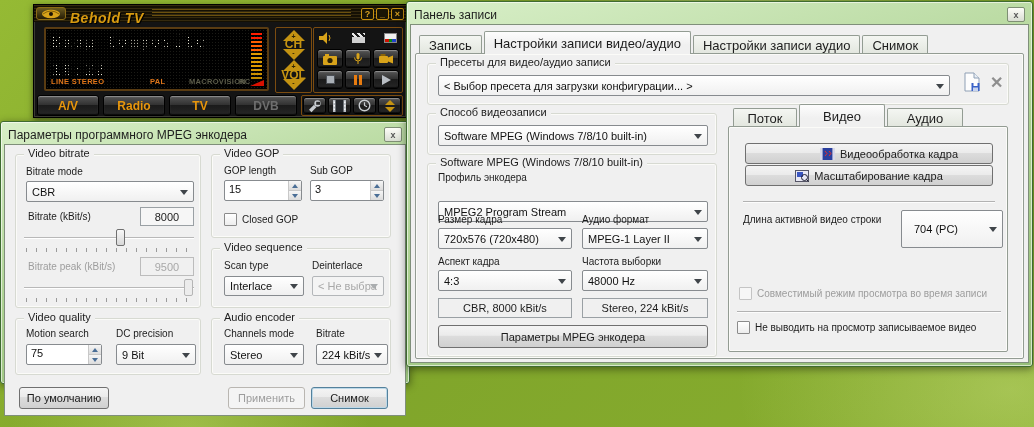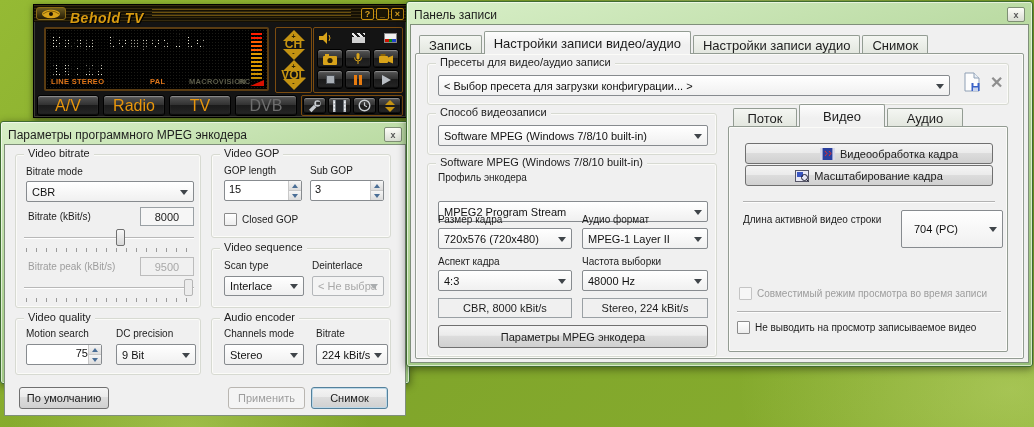--- a/index.html
+++ b/index.html
@@ -93,21 +93,21 @@
   .sign { position:absolute; left:50%; transform:translateX(-50%); font-size:7px; font-weight:bold; color:#2e2304; }
   .gt-u .sign { top:3px; } .gt-d .sign { top:-11px; }
   .chlbl { font-size:12px; font-weight:bold; color:#c49312; line-height:7px; }
   .rbox { left:279px; top:5px; width:90px; height:66px; padding:2px 3px; }
   .irow { display:flex; justify-content:space-between; align-items:center; height:16px; padding:0 2px; }
   .bgrid { display:grid; grid-template-columns:repeat(3,1fr); gap:2px; margin-top:3px; }
   .skbtn { height:19px; background:linear-gradient(#565656,#333 45%,#1b1b1b 50%,#262626);
     border:1px solid #000; border-radius:3px; box-shadow:inset 0 1px 1px rgba(255,255,255,.35), inset 0 -1px 1px rgba(0,0,0,.7);
     display:flex; align-items:center; justify-content:center; gap:2px; }
   .brow { position:absolute; left:3px; top:73px; width:366px; height:21px; display:flex; gap:4px; }
-  .modebtn { width:62px; height:21px; font-weight:normal; font-size:16px; color:#e8960c; }
+  .modebtn { width:62px; height:21px; font-weight:bold; font-size:12px; color:#e8960c; }
   .modebtn.dis { color:#6e6e6e; }
   .smallbox { flex:1; border:1px solid #7c4c10; border-radius:2px; display:flex; gap:2px; padding:1px; }
   .smallbox .skbtn { flex:1; height:17px; }
   .pbar { width:3px; height:10px; background:#e87c10; }
   .stopsq { width:9px; height:9px; background:#aab0b6; border:1px solid #4c5056; }
   .playtri { width:0; height:0; border-left:9px solid #b9bec4; border-top:5px solid transparent; border-bottom:5px solid transparent; }
   .monico { width:13px; height:10px; border:1px solid #888; background:linear-gradient(#f0f0f0 0 70%, transparent 70%); position:relative; }
   .monico::after { content:""; position:absolute; left:0; right:0; bottom:0; height:3px;
     background:linear-gradient(to right,#d01000 0 33%,#0a8a10 33% 66%,#2040c8 66%); }
   .clapico { width:13px; height:10px; background:#d0d0d0; position:relative; }
@@ -316,21 +316,21 @@
         <span class="cval">Interlace</span>
           <i class="arr"></i>
       </div>
       <span class="lbl" style="left:100px;top:11px;">Deinterlace</span>
       <div class="combo dis" style="left:100px;top:27px;width:72px;height:20px;">
         <span class="cval">&lt; Не выбра</span>
           <i class="arr"></i>
       </div>
     </div>
 
-    <div class="group" style="left:10px;top:173px;width:186px;height:57px;text-align:right;">
+    <div class="group" style="left:10px;top:173px;width:186px;height:57px;">
       <span class="glabel">Video quality</span>
       <span class="lbl" style="left:10px;top:9px;">Motion search</span>
       <div class="spin" style="left:10px;top:25px;width:76px;height:21px;">
         <span class="spinval">75</span>
         <span class="spincol">
             <span class="spinbtn">
               <i class="tri-u5"></i>
             </span>
             <span class="spinbtn">
               <i class="tri-d5"></i>

